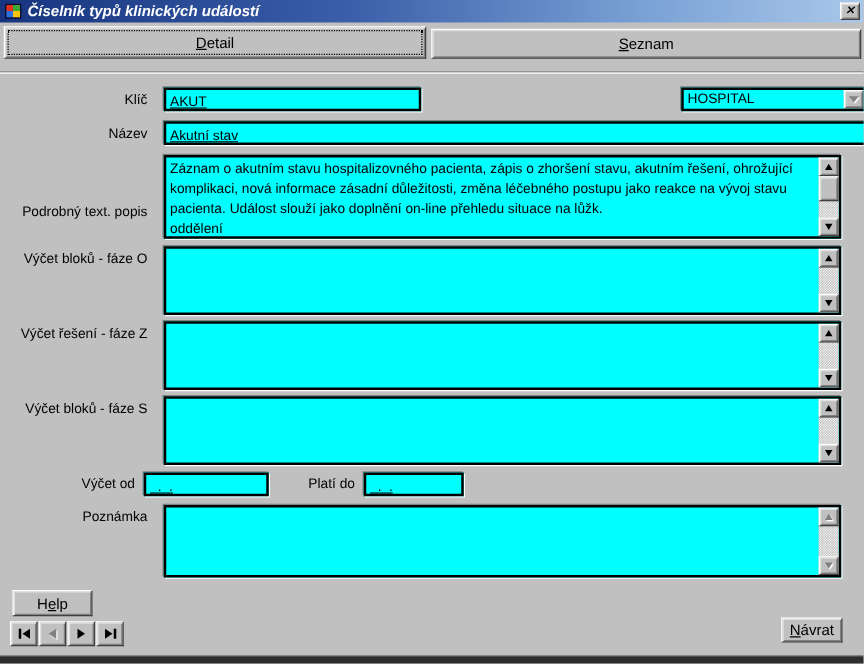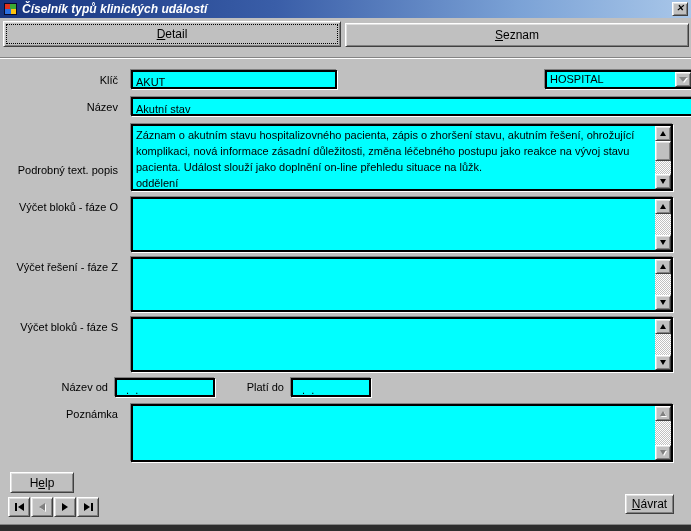--- a/index.html
+++ b/index.html
@@ -166,21 +166,21 @@
     <div class="sb">
       <div class="sb-btn up">
           <i class="arr-up"></i>
         </div>
       <div class="sb-btn down">
           <i class="arr-down"></i>
         </div>
     </div>
   </div>
 
-  <div class="lbl" style="left:0; top:381px; width:108px;">Název od</div>
+  <div class="lbl" style="left:0; top:381px; width:108px;">Výčet od</div>
   <div class="field single" style="left:115px; top:378px; width:100px; height:19px;">  .  .</div>
   <div class="lbl" style="left:180px; top:381px; width:104px;">Platí do</div>
   <div class="field single" style="left:291px; top:378px; width:80px; height:19px;">  .  .</div>
 
   <div class="lbl" style="left:0; top:408px; width:118px;">Poznámka</div>
   <div class="field" style="left:131px; top:404px; width:542px; height:58px;">
     <div class="area-text"></div>
     <div class="sb dis">
       <div class="sb-btn up">
           <i class="arr-up"></i>

